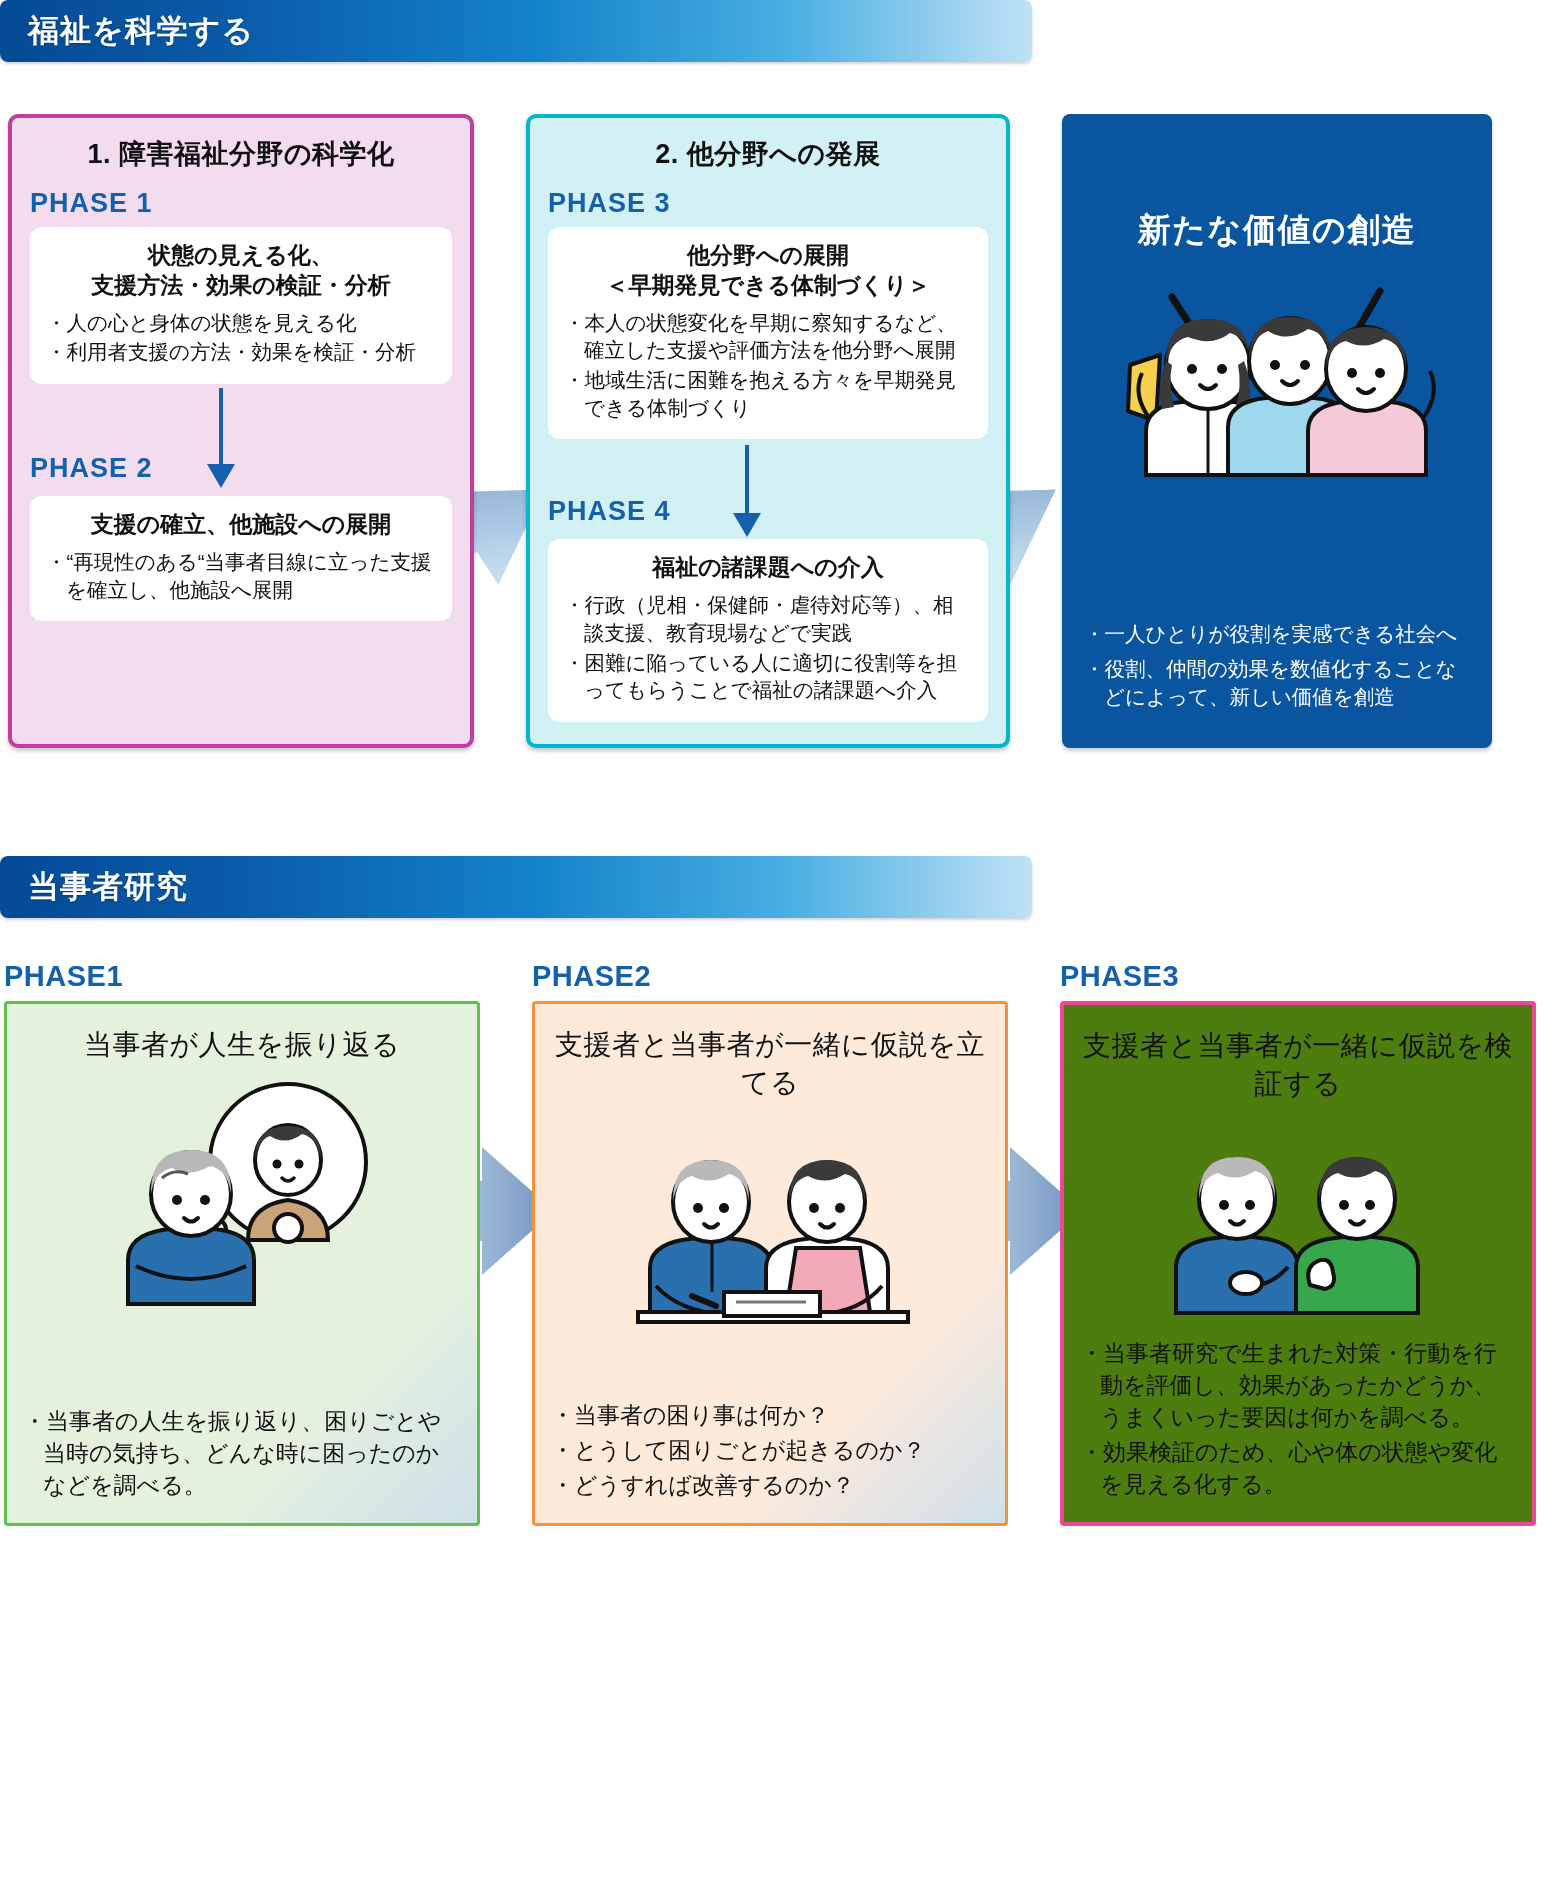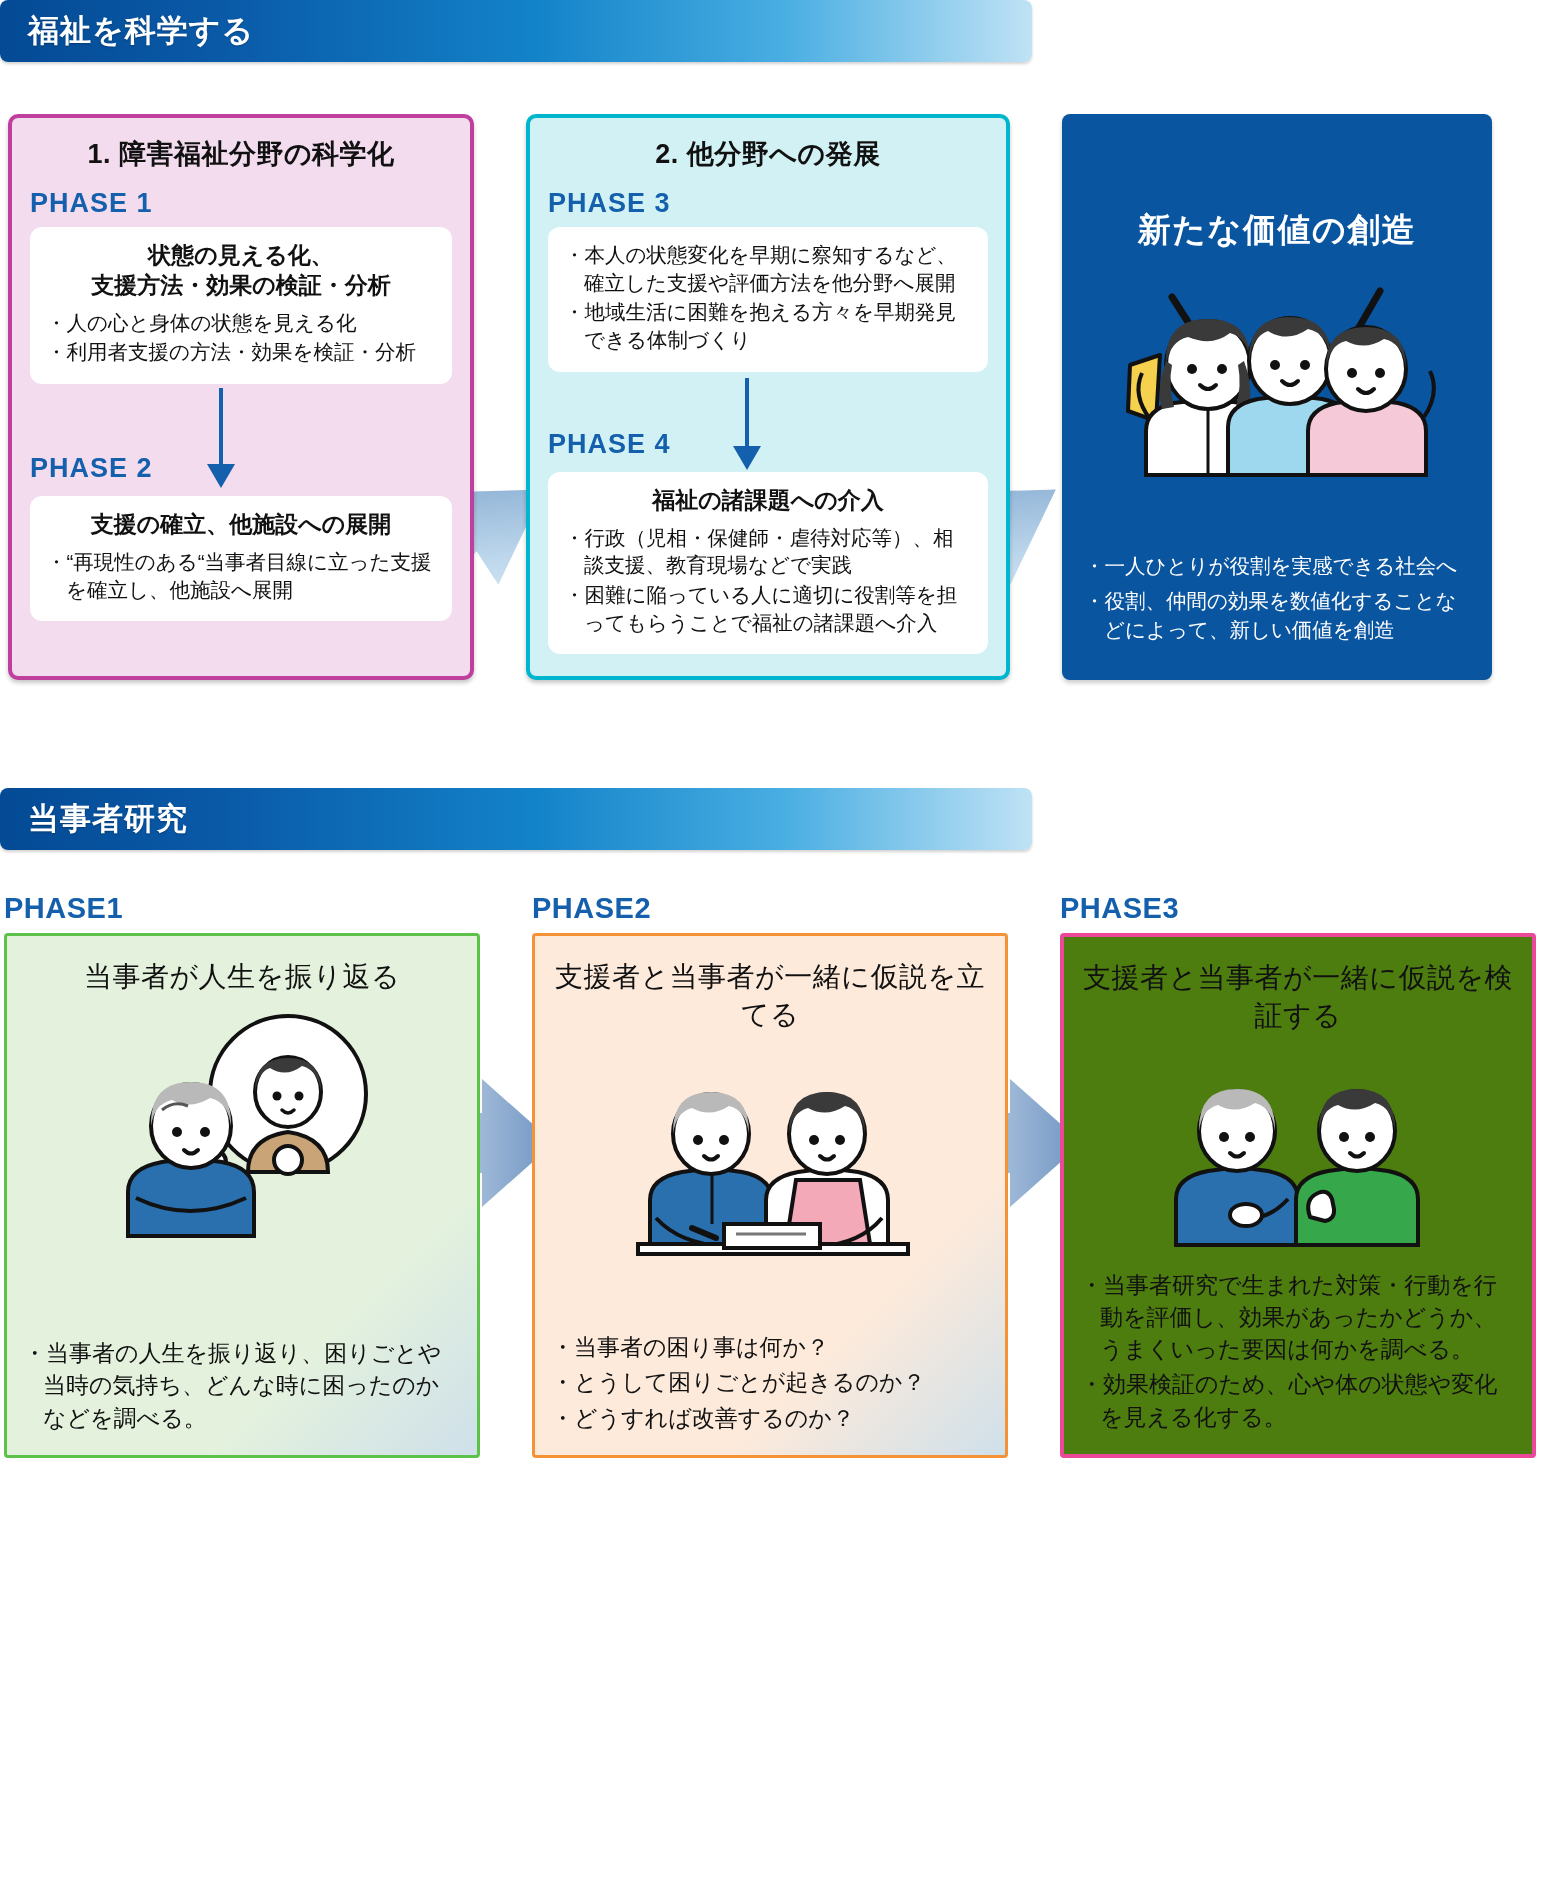--- a/index.html
+++ b/index.html
@@ -270,20 +270,24 @@
         </ul>
       </div>
     </div>
 
     <div class="group cyan">
       <div class="group-title">2. 他分野への発展</div>
 
       <div class="phase-label">PHASE 3</div>
 
       <div class="card">
+        <div class="card-title">
+          <div>他分野への展開</div>
+          <div>＜早期発見できる体制づくり＞</div>
+        </div>
         <ul class="bullets">
           <li>本人の状態変化を早期に察知するなど、確立した支援や評価方法を他分野へ展開</li>
           <li>地域生活に困難を抱える方々を早期発見できる体制づくり</li>
         </ul>
       </div>
 
       <div class="gap-zone" style="height:100px;">
         <svg class="down-arrow" style="left:176px; top:2px;" width="46" height="96" viewBox="0 0 46 96">
           <path d="M21,0 L25,0 L25,68 L37,68 L23,92 L9,68 L21,68 Z" fill="#1560ac"></path>
         </svg>

